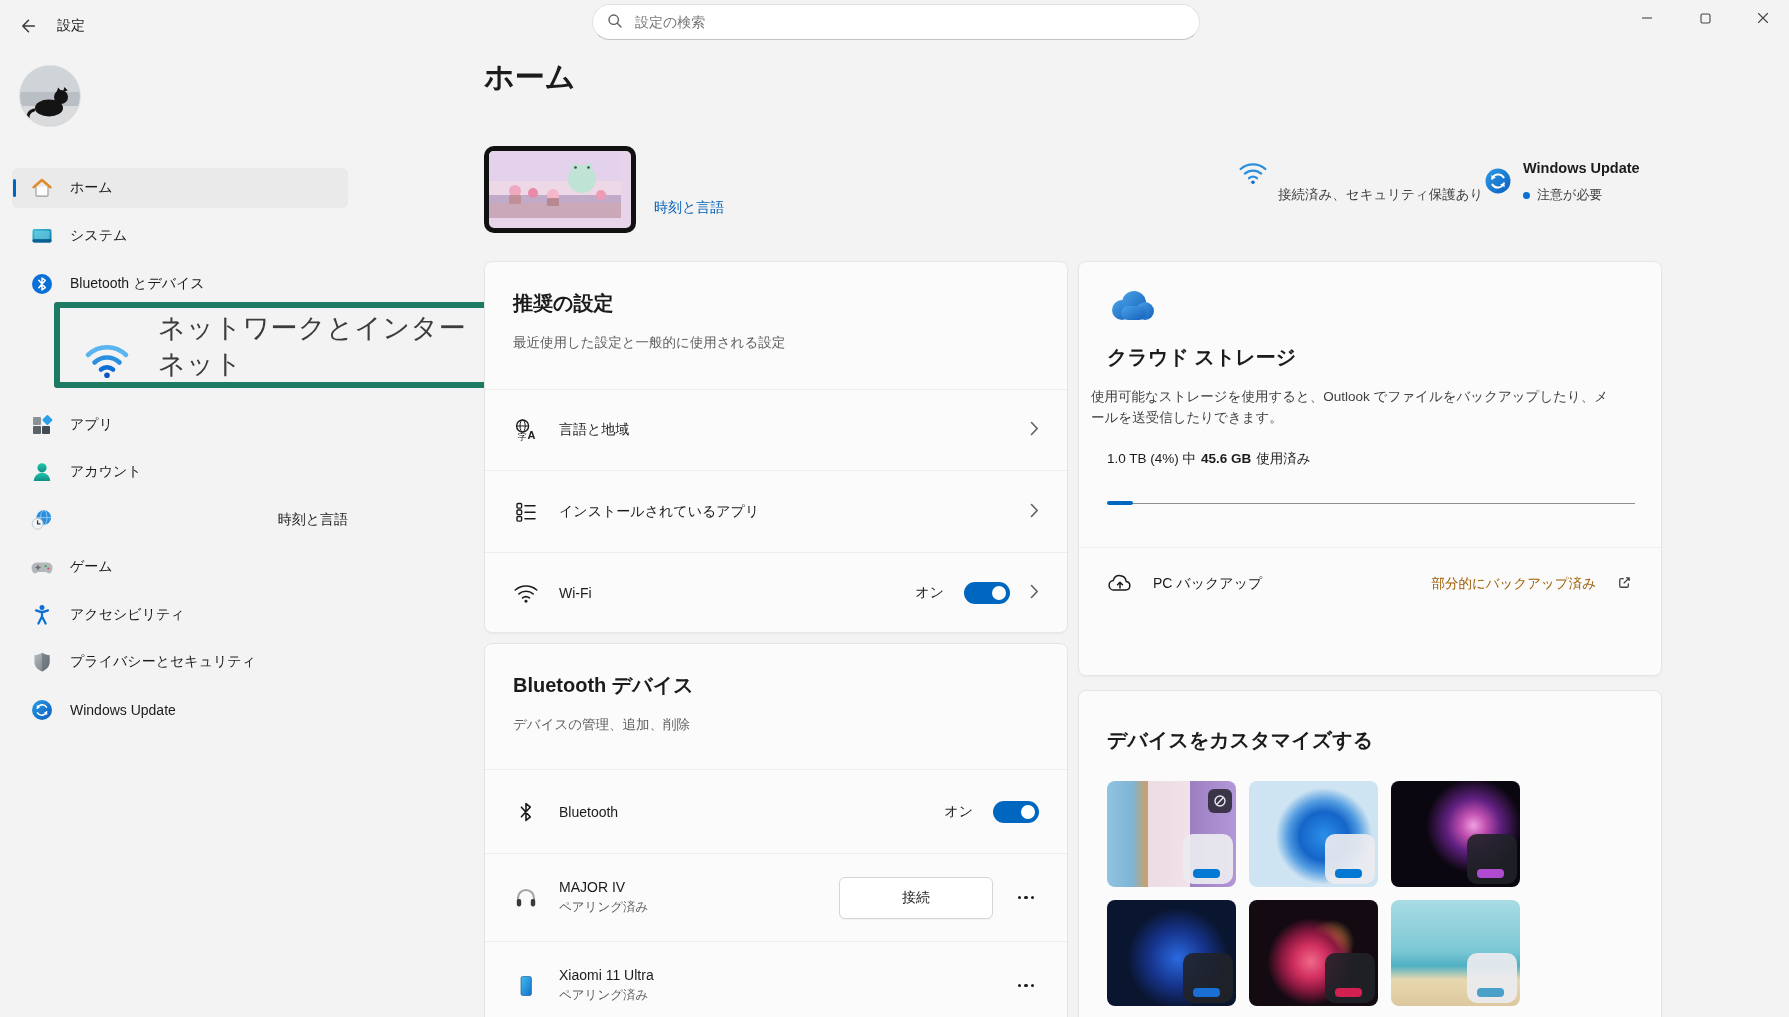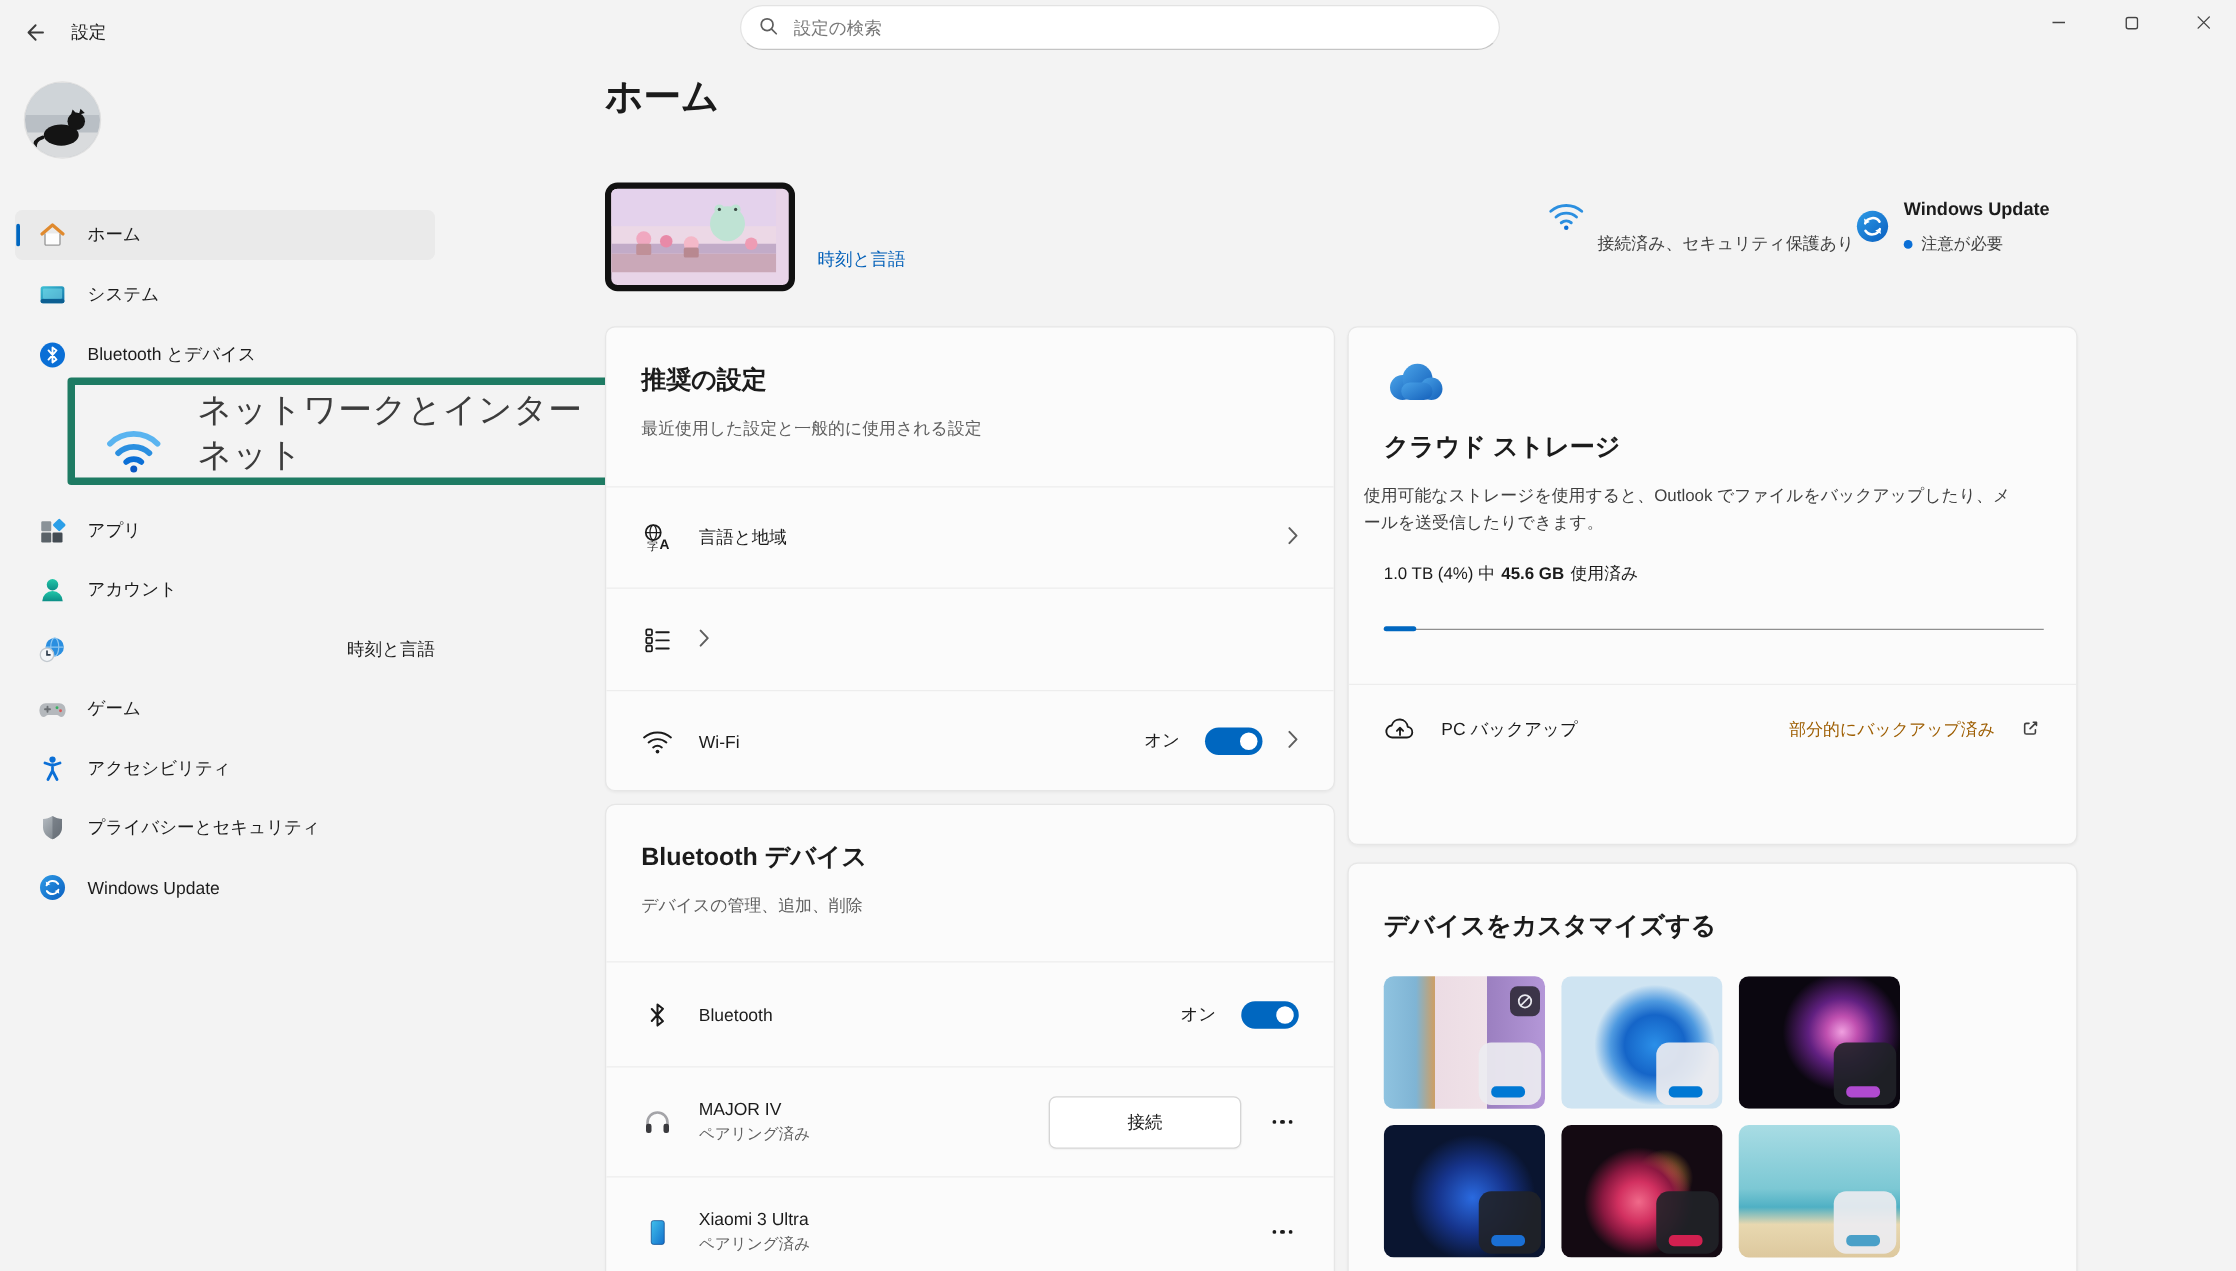--- a/index.html
+++ b/index.html
@@ -368,20 +368,21 @@
       <span class="rowico">
         <svg width="26" height="26" viewBox="0 0 26 26">
             <rect x="4" y="4.5" width="4.6" height="4.6" rx="1" stroke="#1b1b1b" stroke-width="1.4" fill="none"></rect>
             <path d="M12 6.8 H22" stroke="#1b1b1b" stroke-width="1.5" stroke-linecap="round"></path>
             <rect x="4" y="11" width="4.6" height="4.6" rx="1" stroke="#1b1b1b" stroke-width="1.4" fill="none"></rect>
             <path d="M12 13.3 H22" stroke="#1b1b1b" stroke-width="1.5" stroke-linecap="round"></path>
             <rect x="4" y="17.5" width="4.6" height="4.6" rx="1" stroke="#1b1b1b" stroke-width="1.4" fill="none"></rect>
             <path d="M12 19.8 H22" stroke="#1b1b1b" stroke-width="1.5" stroke-linecap="round"></path>
           </svg>
       </span>
+      <span class="rowlabel">インストールされているアプリ</span>
       <span class="chev">
         <svg width="9" height="15" viewBox="0 0 9 15">
             <path d="M1.5 1.5 L7.2 7.5 L1.5 13.5" stroke="#5f5f5f" stroke-width="1.6" fill="none" stroke-linecap="round" stroke-linejoin="round"></path>
           </svg>
       </span>
     </div>
 
     <div class="crow" style="top:290px;height:81px;">
       <span class="rowico">
         <svg width="26" height="26" viewBox="0 0 30 25">
@@ -441,21 +442,21 @@
         </span>
     </div>
 
     <div class="crow" style="top:297px;height:88px;">
       <span class="rowico">
         <svg width="26" height="26" viewBox="0 0 26 26">
             <rect x="8" y="3.5" width="10.4" height="19" rx="1.8" fill="url(#gphone)" stroke="#0e4a8c" stroke-width=".6"></rect>
           </svg>
       </span>
       <span style="flex:1;">
-        <div class="devname">Xiaomi 3 Ultra</div>
+        <div class="devname">Xiaomi 11 Ultra</div>
         <div class="devstat">ペアリング済み</div>
       </span>
       <span class="moredots">
           <i></i>
           <i></i>
           <i></i>
         </span>
     </div>
   </div>
 

